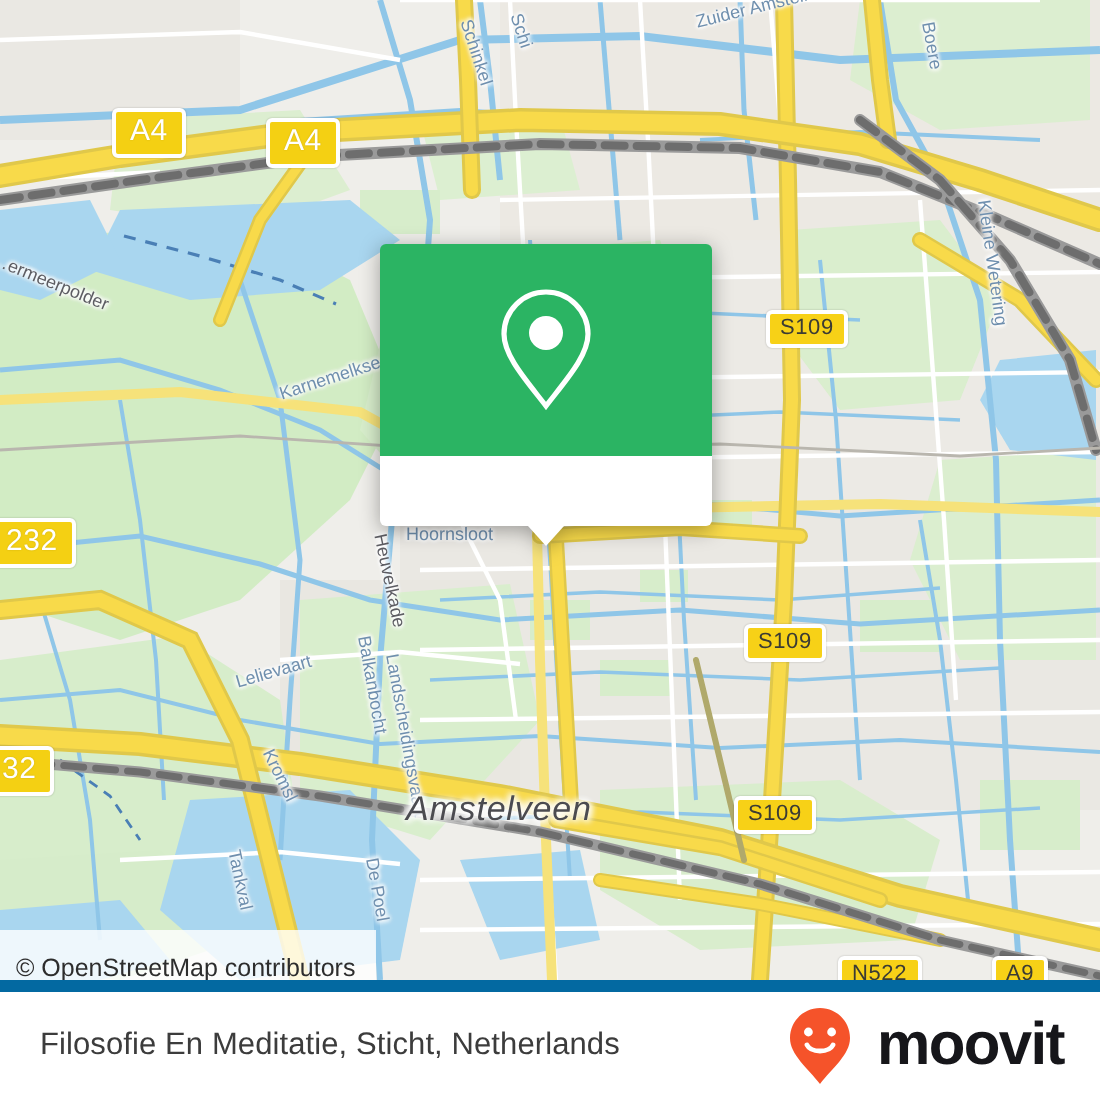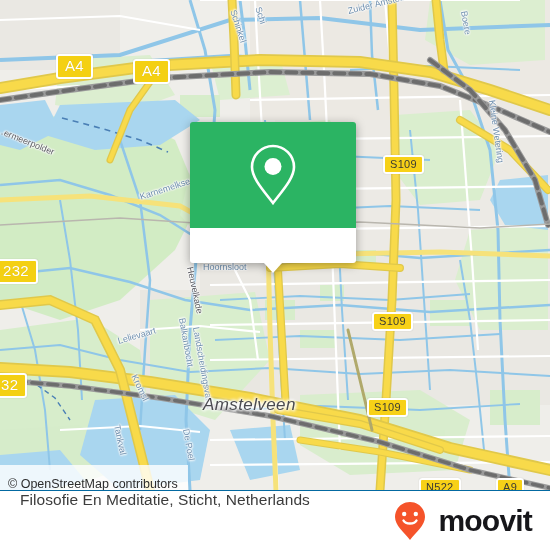--- a/index.html
+++ b/index.html
@@ -109,23 +109,23 @@
     font-size:12.5px;
     color:#2d2d2d;
     white-space:nowrap;
   }
 
   
   #footer {
     position:absolute;
     left:0; top:490px; width:550px; height:60px;
     background:#ffffff;
-    display:flex; justify-content:space-between;
+    display:flex; align-items:center; justify-content:space-between;
     padding:0 18px 0 20px;
-    border-top:1px solid #0369a1;
+    border-top:6px solid #0369a1;
   }
   #place-title {
     font-size:15.5px;
     color:#3c3c3c;
     letter-spacing:0.05px;
     white-space:nowrap;
     overflow:hidden;
   }
   #brand { display:flex; align-items:center; gap:11px; }
   #brand-word {

